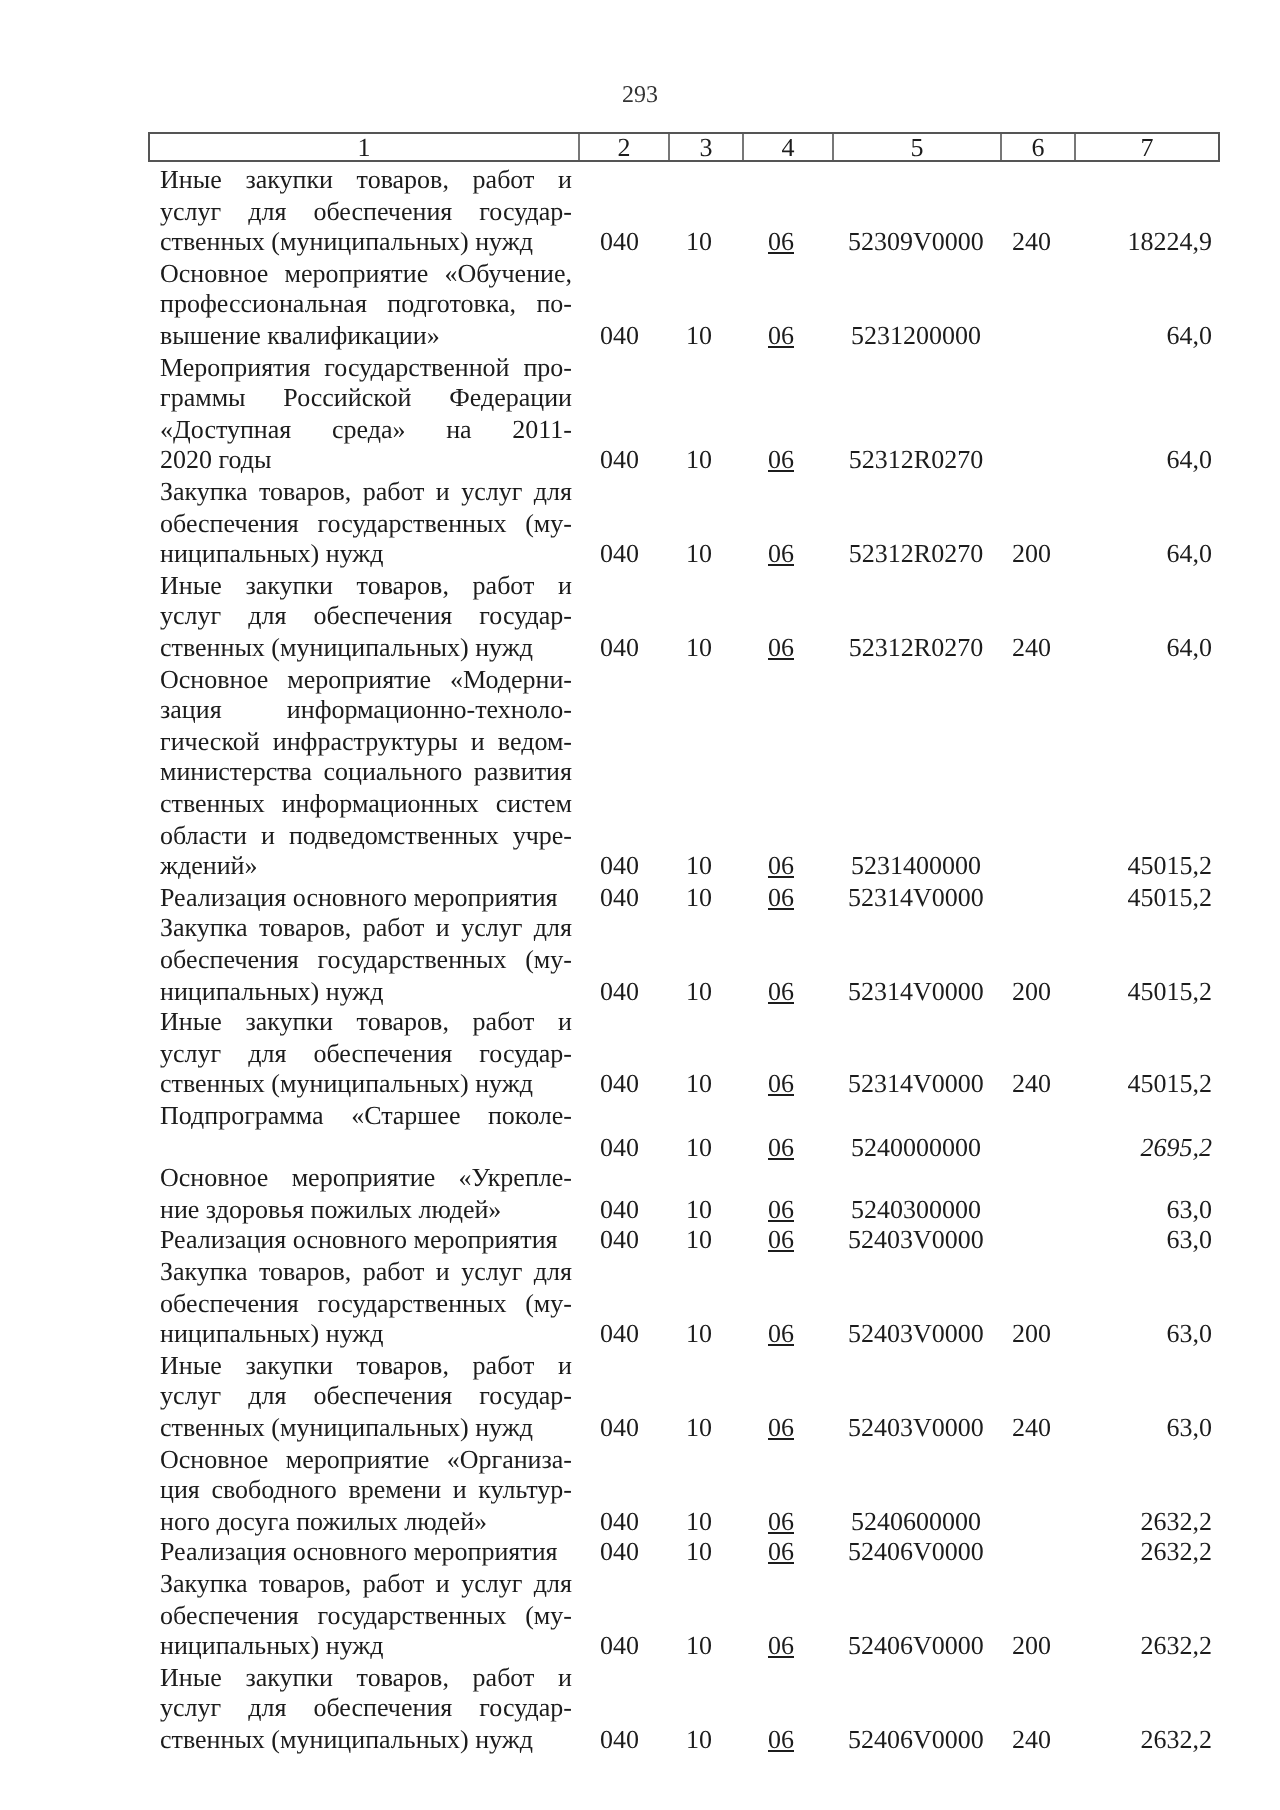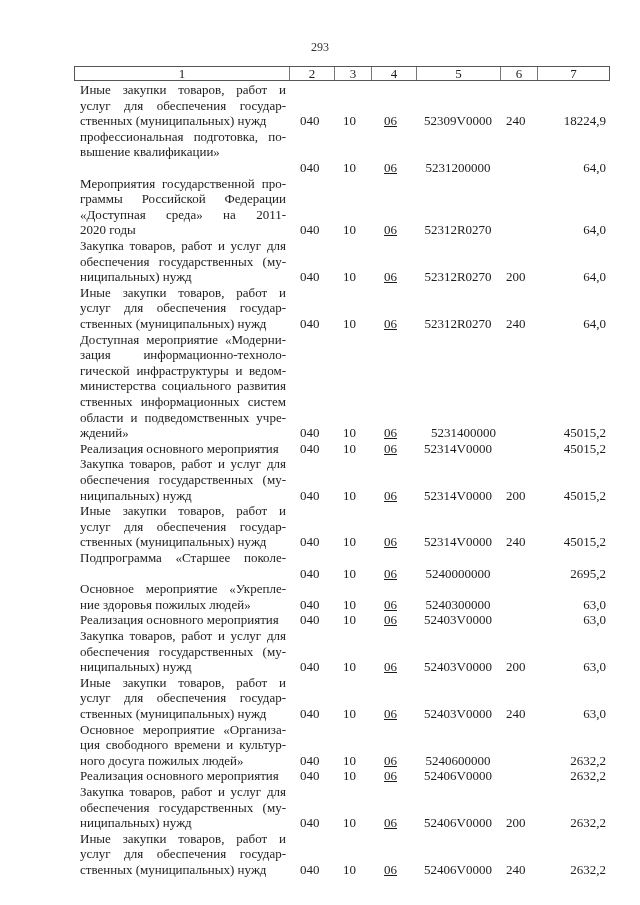--- a/index.html
+++ b/index.html
@@ -62,20 +62,21 @@
       </div>
       <div class="val c2" style="top: 31.2px;">040</div>
       <div class="val c3" style="top: 31.2px;">10</div>
       <div class="val c4" style="top: 31.2px;">06</div>
       <div class="val c5" style="top: 31.2px;">52309V0000</div>
       <div class="val c6" style="top: 31.2px;">240</div>
       <div class="val c7" style="top: 31.2px;">18224,9</div>
     </div>
     <div class="row" style="top: 128.8px;">
       <div class="desc">
+        <span class="ln">Основное мероприятие «Обучение,</span>
         <span class="ln">профессиональная подготовка, по-</span>
         <span class="ln last">вышение квалификации»</span>
       </div>
       <div class="val c2" style="top: 31.2px;">040</div>
       <div class="val c3" style="top: 31.2px;">10</div>
       <div class="val c4" style="top: 31.2px;">06</div>
       <div class="val c5" style="top: 31.2px;">5231200000</div>
       <div class="val c6" style="top: 31.2px;"></div>
       <div class="val c7" style="top: 31.2px;">64,0</div>
     </div>
@@ -114,32 +115,32 @@
       </div>
       <div class="val c2" style="top: 31.2px;">040</div>
       <div class="val c3" style="top: 31.2px;">10</div>
       <div class="val c4" style="top: 31.2px;">06</div>
       <div class="val c5" style="top: 31.2px;">52312R0270</div>
       <div class="val c6" style="top: 31.2px;">240</div>
       <div class="val c7" style="top: 31.2px;">64,0</div>
     </div>
     <div class="row" style="top: 331.6px;">
       <div class="desc">
-        <span class="ln">Доступная мероприятие «Модерни-</span>
+        <span class="ln">Основное мероприятие «Модерни-</span>
         <span class="ln">зация информационно-техноло-</span>
         <span class="ln">гической инфраструктуры и ведом-</span>
         <span class="ln">министерства социального развития</span>
         <span class="ln">ственных информационных систем</span>
         <span class="ln">области и подведомственных учре-</span>
         <span class="ln last">ждений»</span>
       </div>
       <div class="val c2" style="top: 93.6px;">040</div>
       <div class="val c3" style="top: 93.6px;">10</div>
       <div class="val c4" style="top: 93.6px;">06</div>
-      <div class="val c5" style="top: 93.6px; text-align: right;">5231400000</div>
+      <div class="val c5" style="top: 93.6px;">5231400000</div>
       <div class="val c6" style="top: 93.6px;"></div>
       <div class="val c7" style="top: 93.6px;">45015,2</div>
     </div>
     <div class="row" style="top: 440.8px;">
       <div class="desc">
         <span class="ln last">Реализация основного мероприятия</span>
       </div>
       <div class="val c2" style="top: 0px;">040</div>
       <div class="val c3" style="top: 0px;">10</div>
       <div class="val c4" style="top: 0px;">06</div>
@@ -175,21 +176,21 @@
     </div>
     <div class="row" style="top: 550px;">
       <div class="desc">
         <span class="ln">Подпрограмма «Старшее поколе-</span>
       </div>
       <div class="val c2" style="top: 15.6px;">040</div>
       <div class="val c3" style="top: 15.6px;">10</div>
       <div class="val c4" style="top: 15.6px;">06</div>
       <div class="val c5" style="top: 15.6px;">5240000000</div>
       <div class="val c6" style="top: 15.6px;"></div>
-      <div class="val c7" style="top: 15.6px;">2695,2</div>
+      <div class="val c7" style="top: 15.6px; font-style: italic;">2695,2</div>
     </div>
     <div class="row" style="top: 581.2px;">
       <div class="desc">
         <span class="ln">Основное мероприятие «Укрепле-</span>
         <span class="ln last">ние здоровья пожилых людей»</span>
       </div>
       <div class="val c2" style="top: 15.6px;">040</div>
       <div class="val c3" style="top: 15.6px;">10</div>
       <div class="val c4" style="top: 15.6px;">06</div>
       <div class="val c5" style="top: 15.6px;">5240300000</div>

